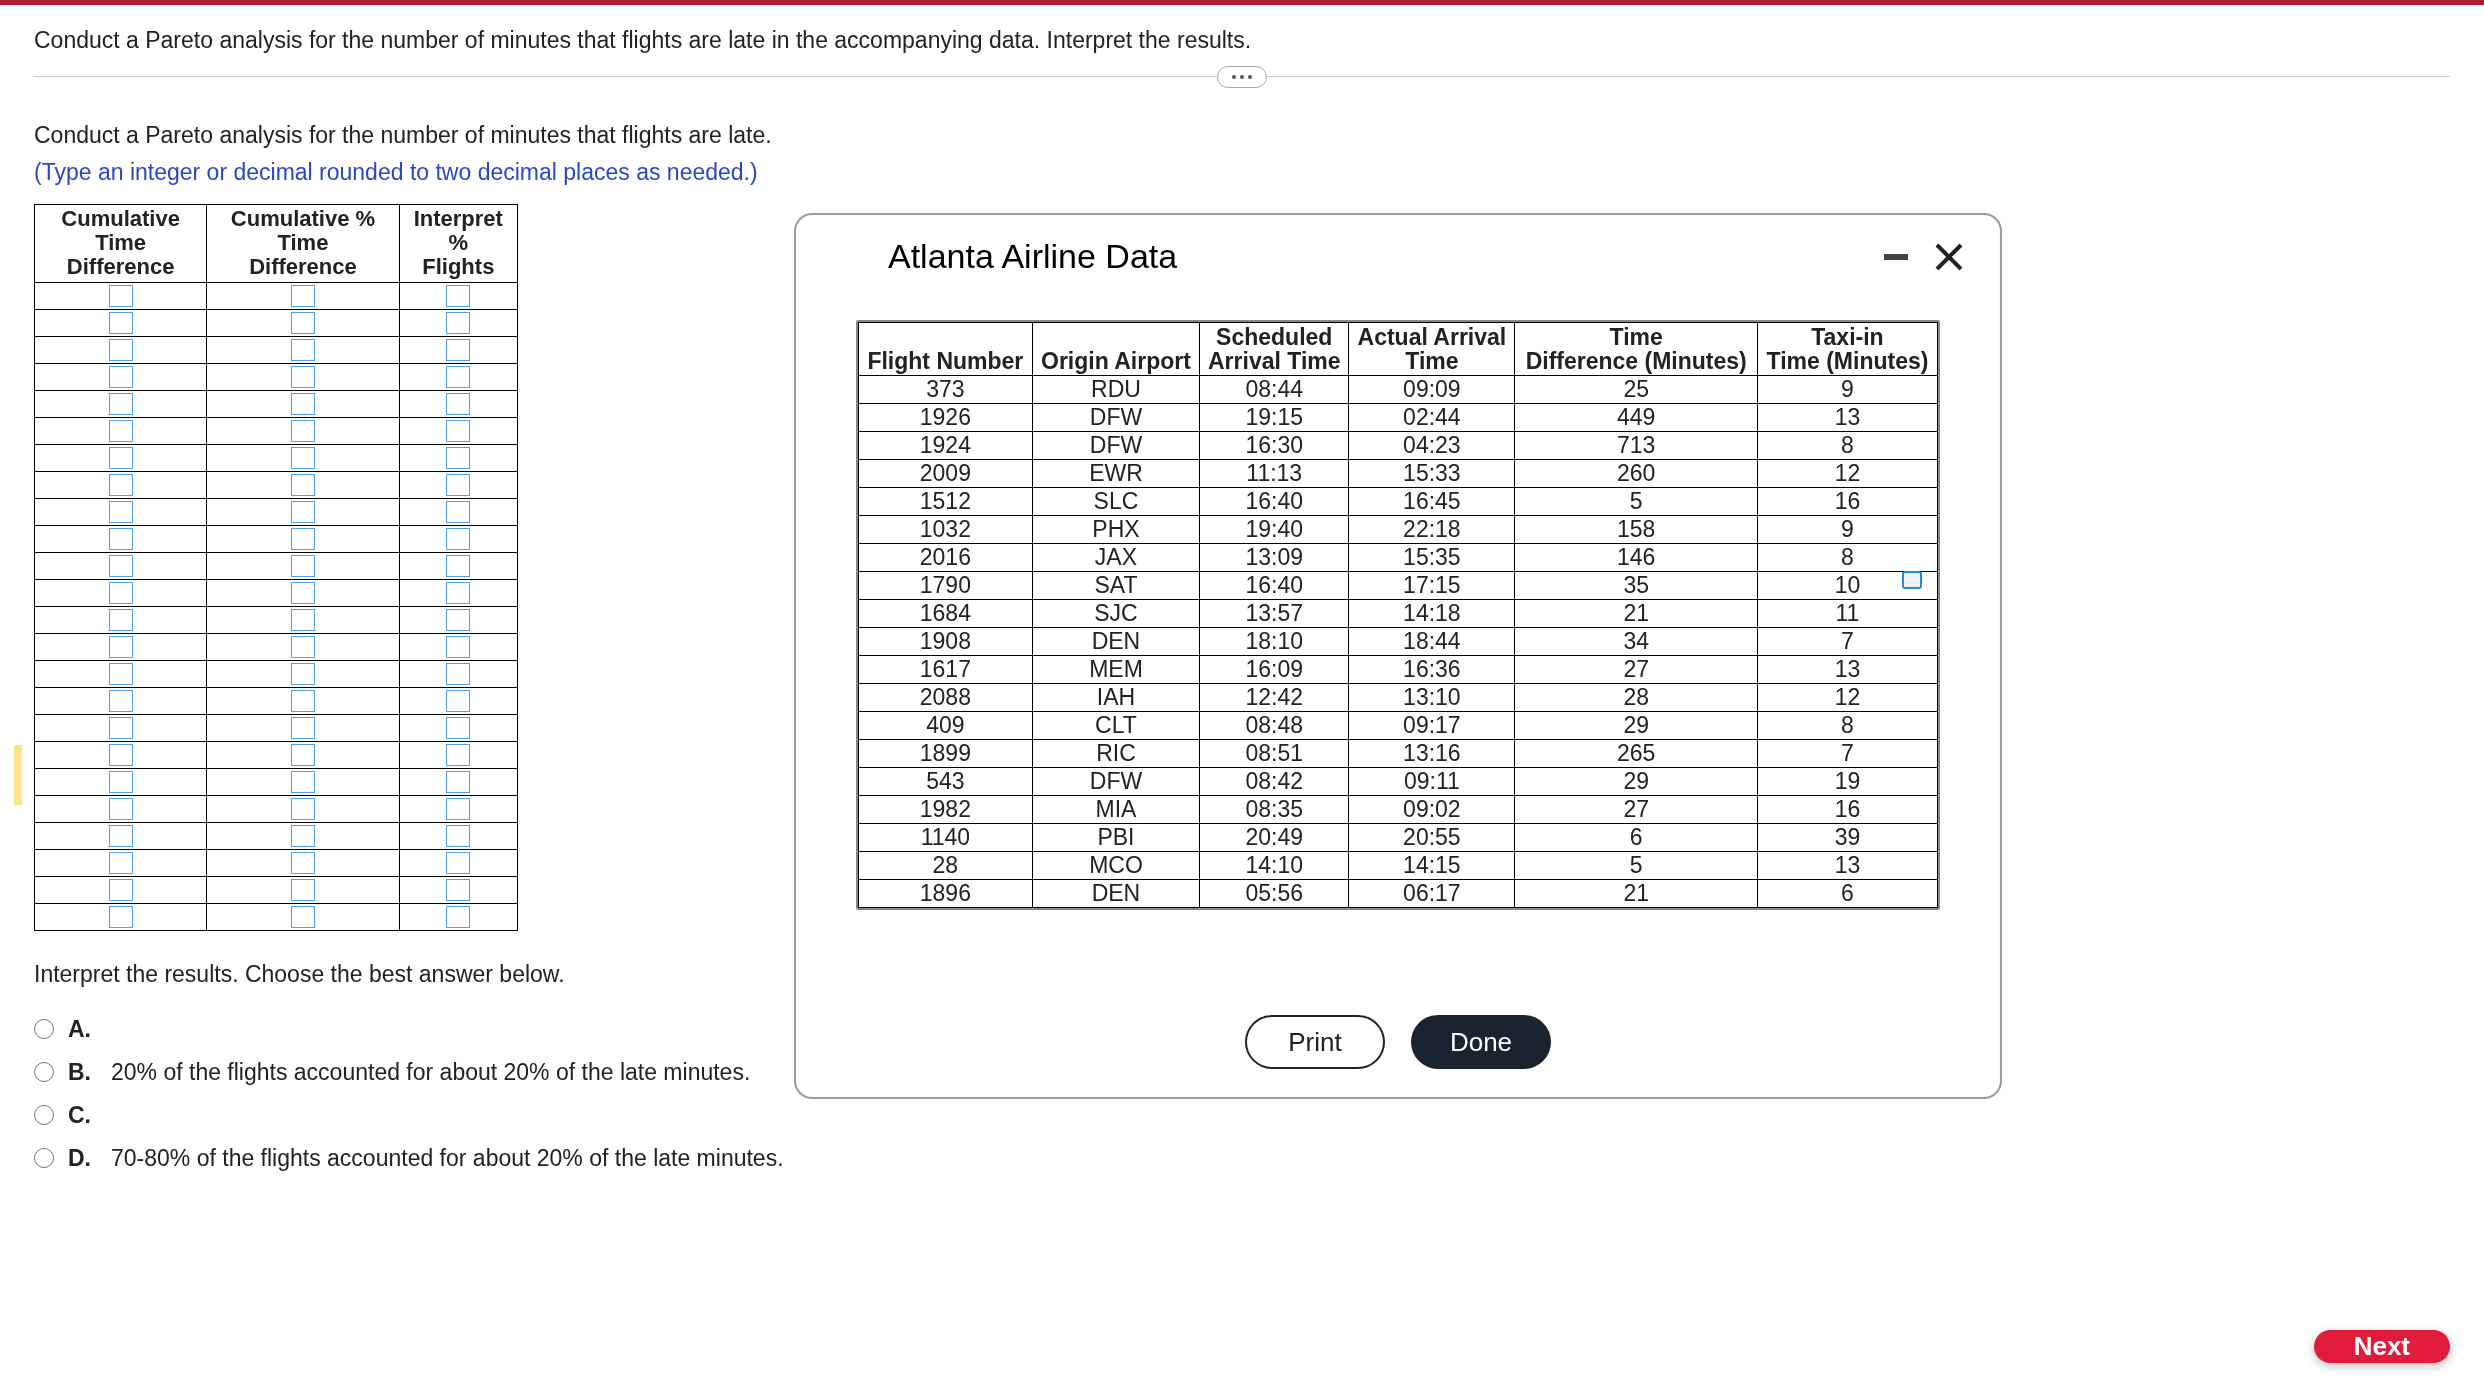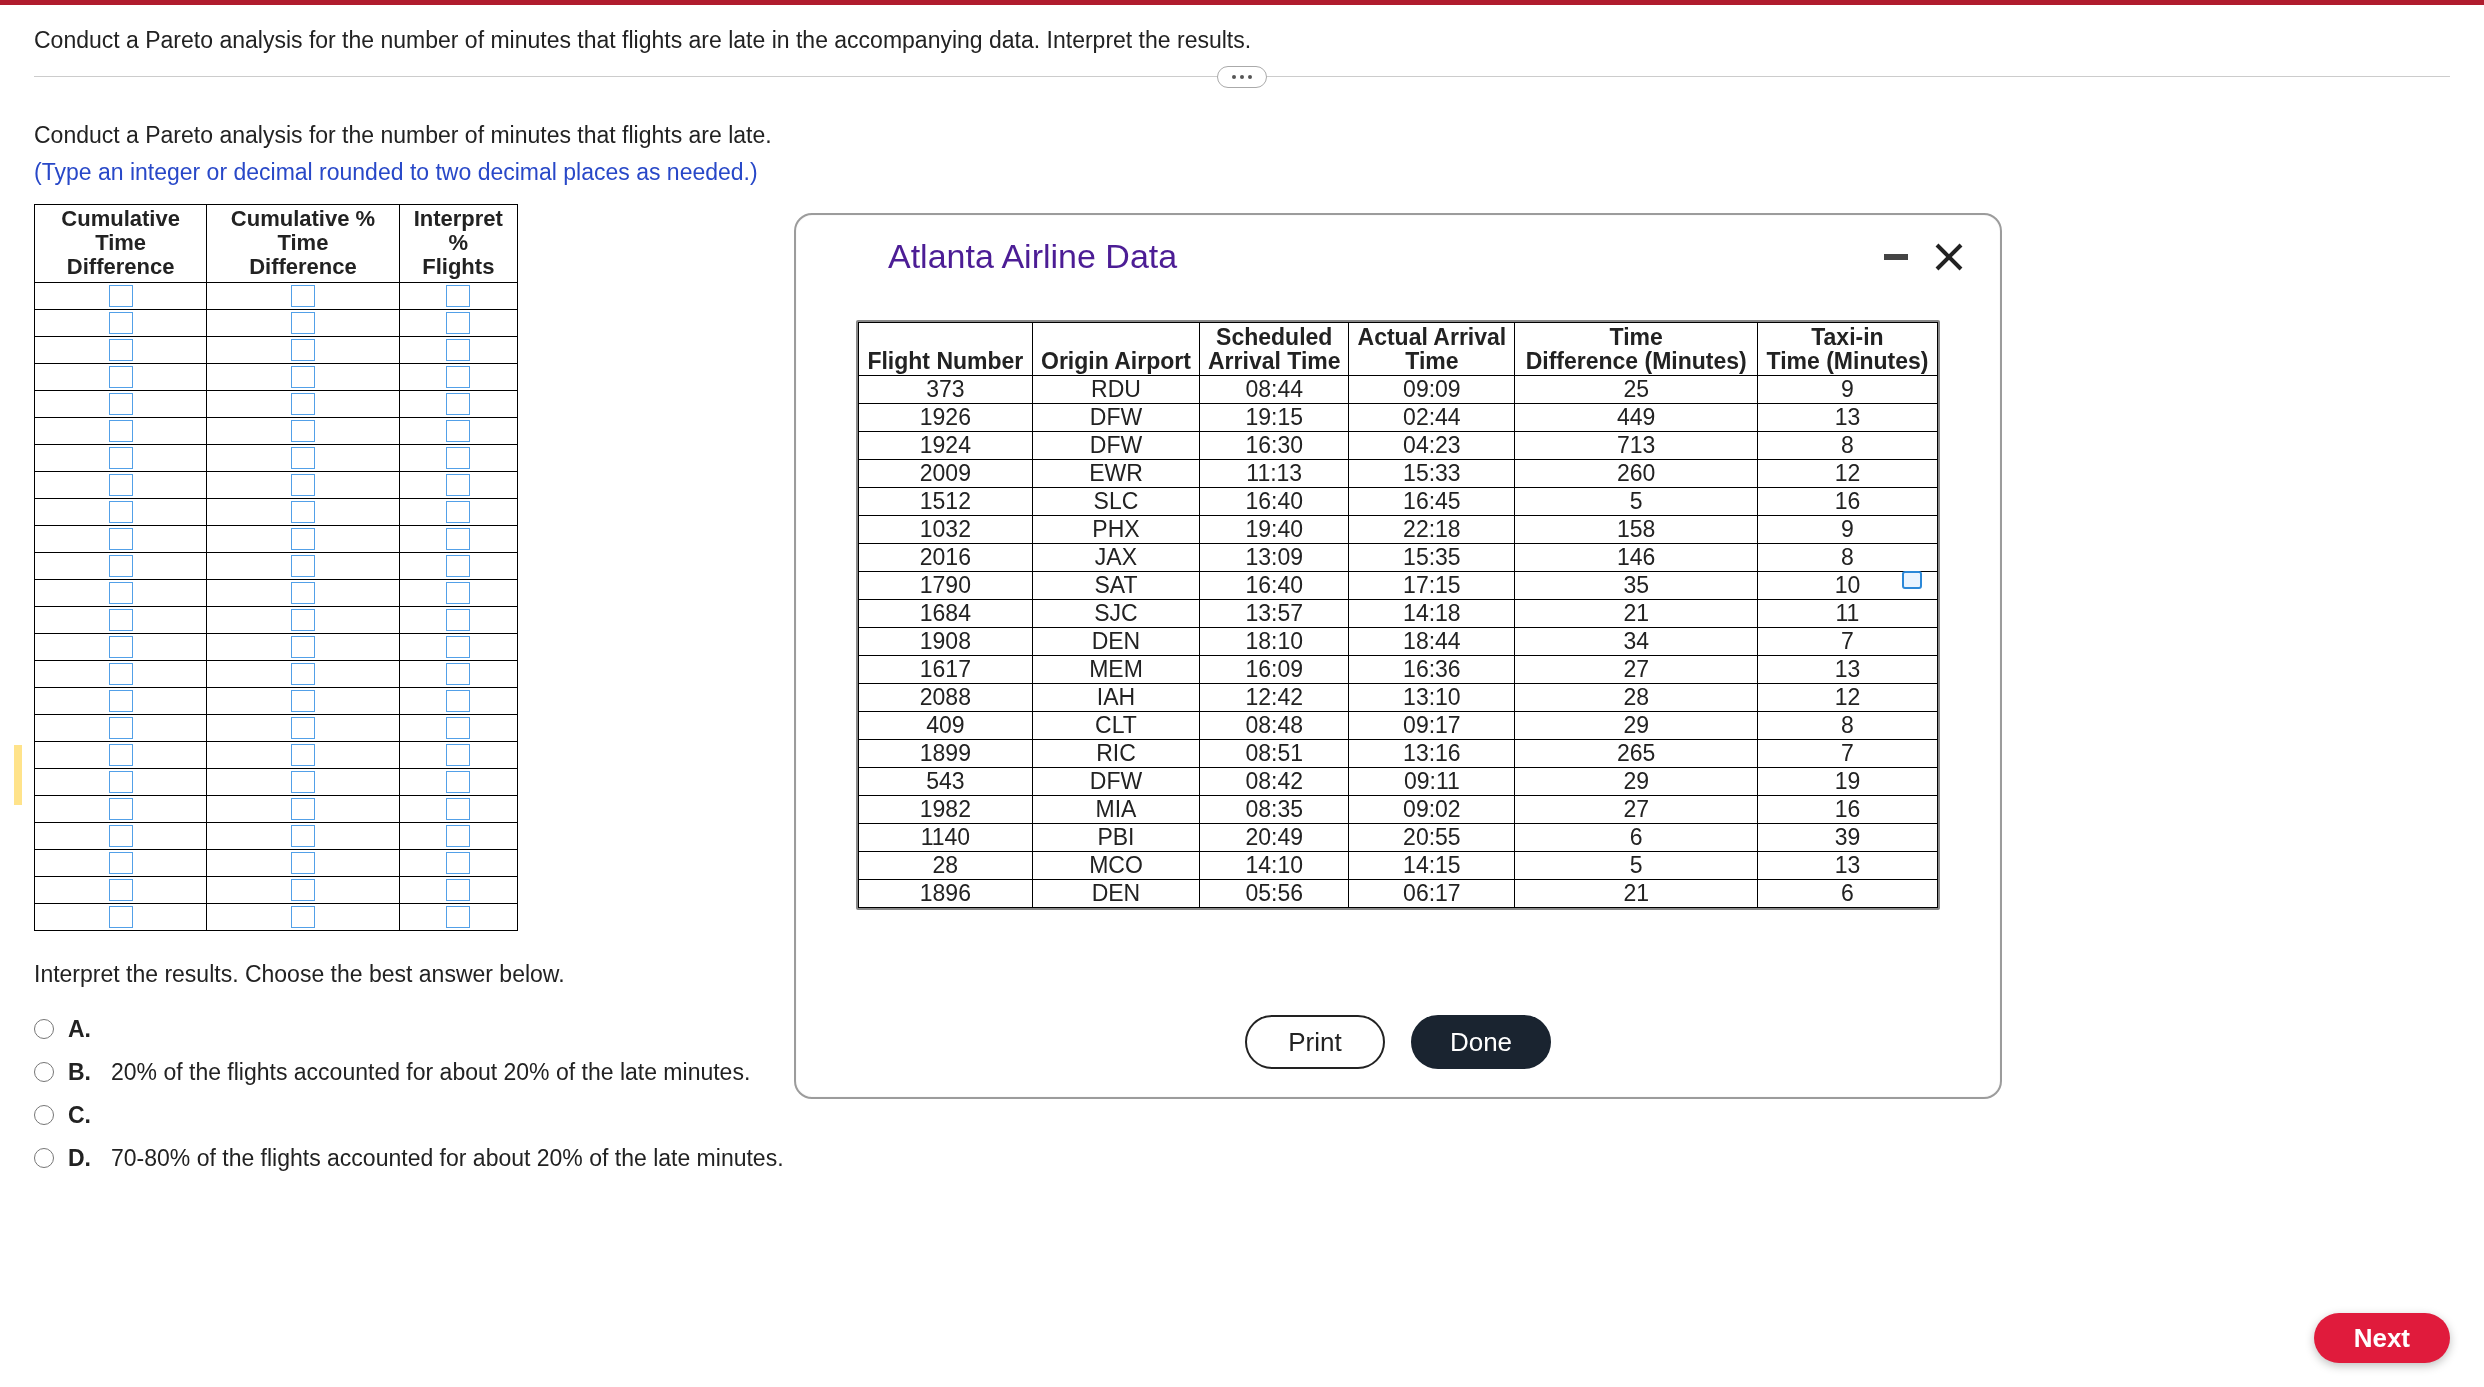--- a/index.html
+++ b/index.html
@@ -135,21 +135,21 @@
     background: #fff;
     box-shadow: 0 0 0 1px #fafafa inset;
   }
   .modal-header {
     display: flex;
     align-items: center;
     padding: 22px 36px 12px 92px;
   }
   .modal-title {
     font-size: 34px;
-    color: #4c1d95;
+    color: #000000;
     flex: 1;
   }
   .modal-ctrls {
     display: flex;
     align-items: center;
     gap: 26px;
   }
   .min-btn {
     width: 24px; height: 6px; background: #444;
     display:block;
@@ -222,21 +222,21 @@
     color: #fff;
     border: 2px solid #1a2430;
   }
   .next-btn {
     position: absolute;
     right: 24px;
     bottom: 24px;
     background: #e01b3c;
     color: #fff;
     border-radius: 26px;
-    height: 50px;
+    height: 33px;
     padding: 0 40px;
     font-size: 26px;
     font-weight: bold;
     display: flex; align-items: center; justify-content: center;
     box-shadow: 0 3px 10px rgba(0,0,0,0.25);
     cursor: pointer;
   }
   .fade {
     position:absolute;
     left:0; right:0; bottom:0; height:120px;

